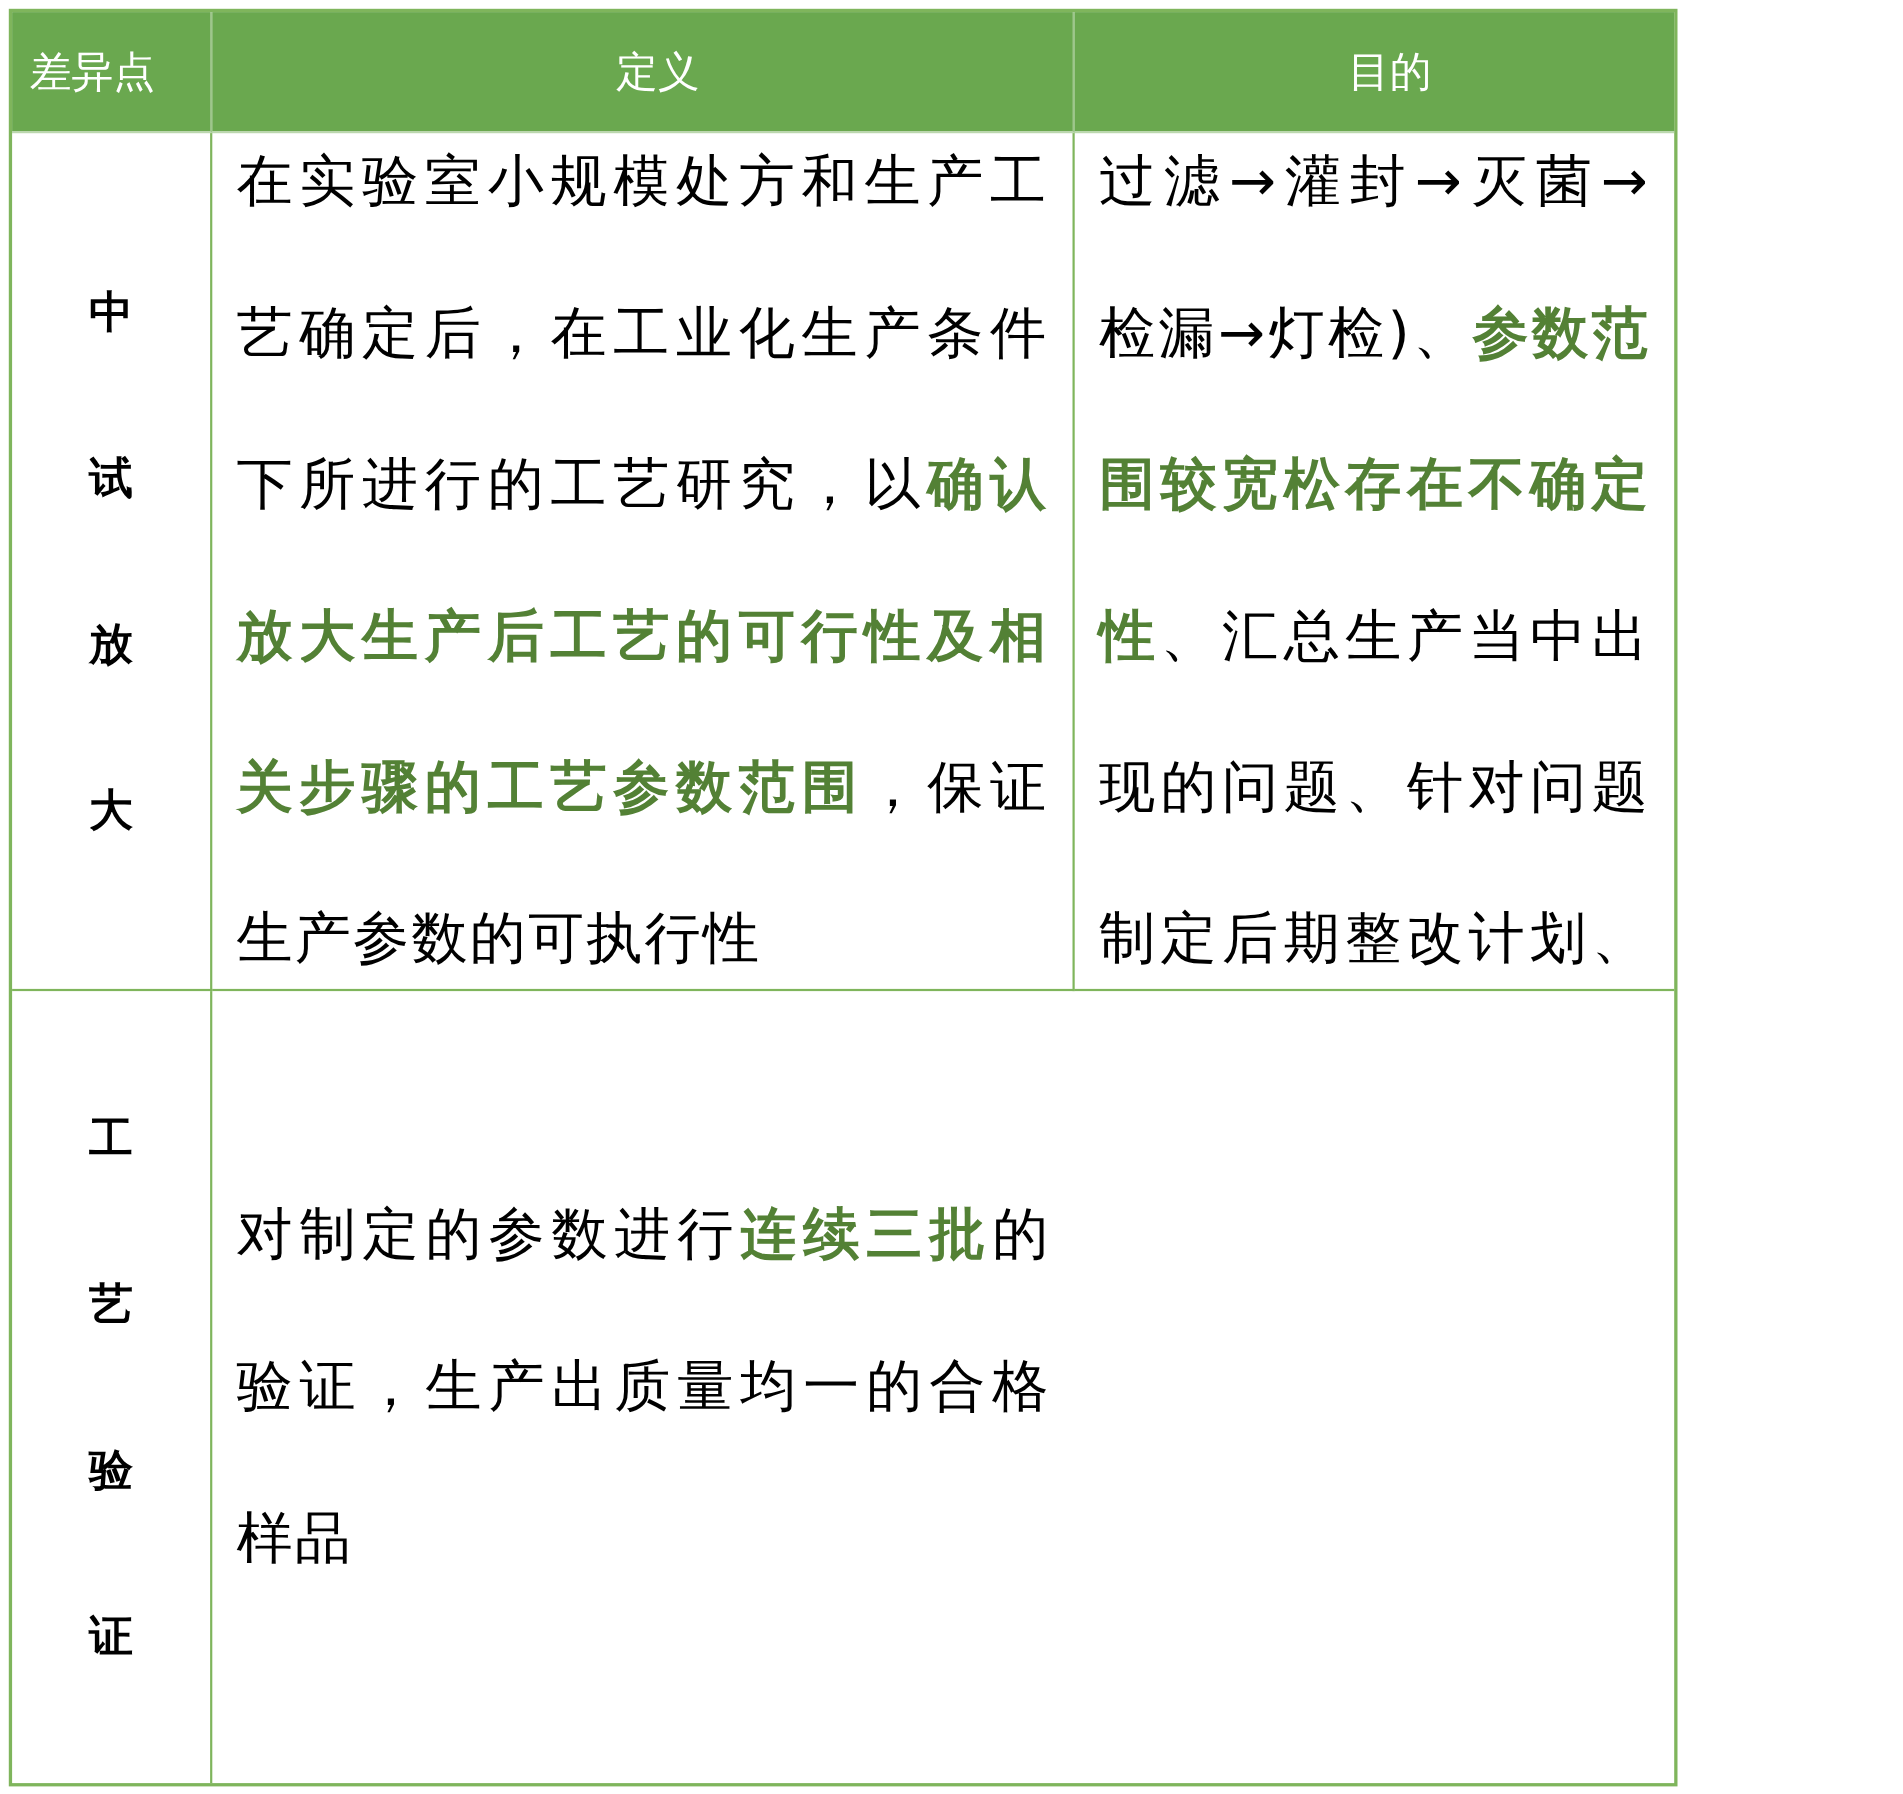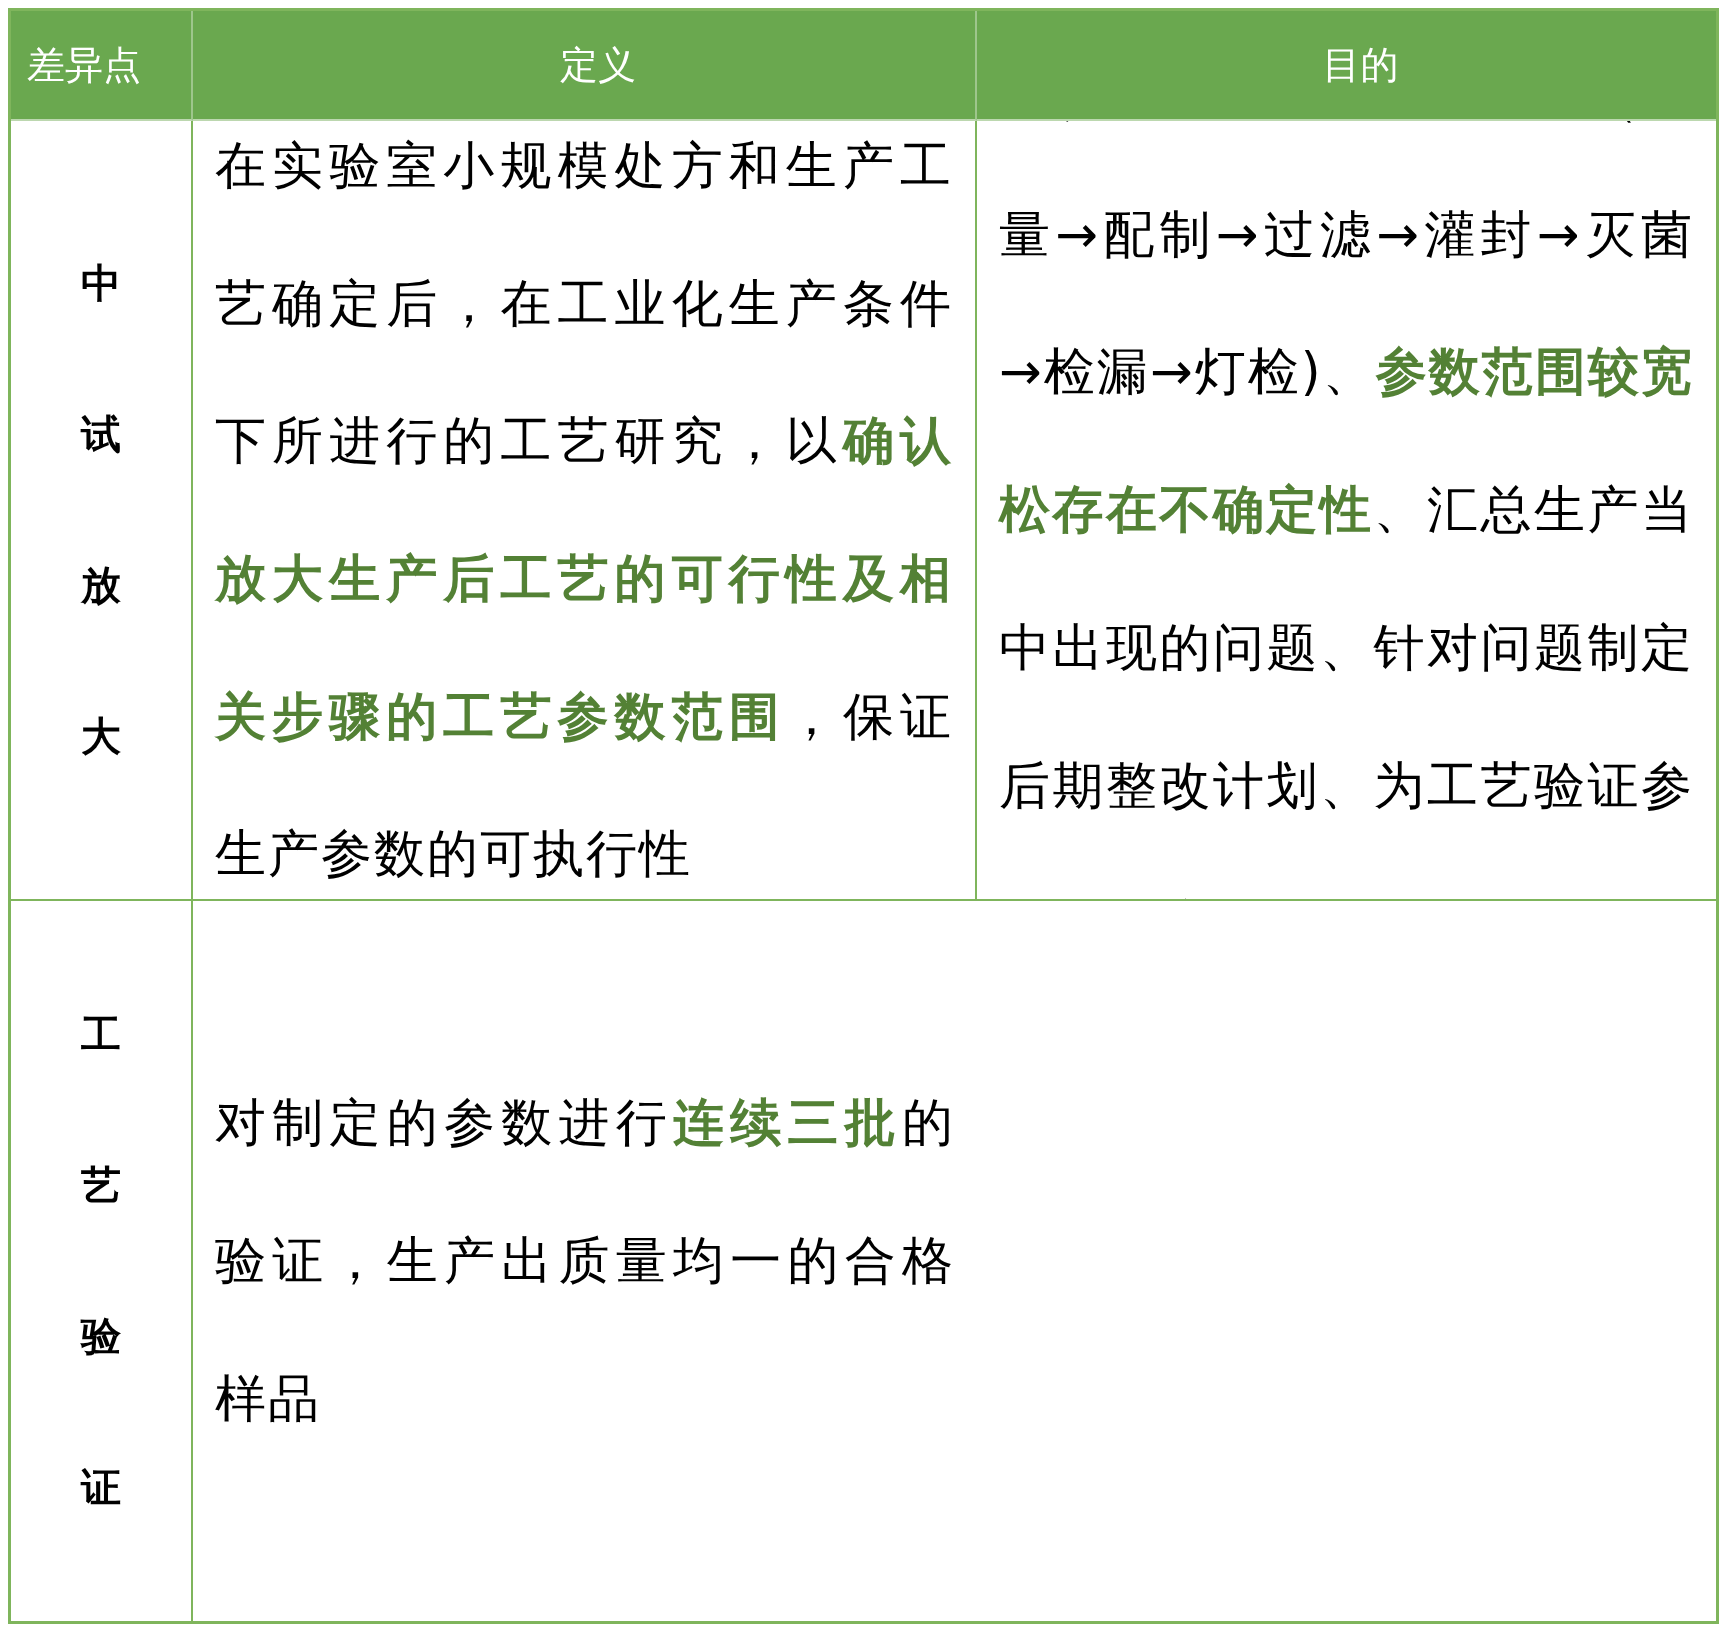--- a/index.html
+++ b/index.html
@@ -8,21 +8,21 @@
     --hl:#538135;
     --text:#000000;
     --header-text:#FFFFFF;
   }
   html,body{margin:0;padding:0;}
   body{
     width:1730px;height:1631px;background:#ffffff;position:relative;
     font-family:"DejaVu Sans","Liberation Sans",sans-serif;
   }
   .table{
-    position:absolute;left:8px;top:8px;width:1711px;height:1616px;
+    position:absolute;left:8px;top:8px;width:1517px;height:1616px;
     display:grid;
     grid-template-columns:182px 784px 1fr;
     grid-template-rows:110px 780px 1fr;
     border:3px solid var(--grid);
     box-sizing:border-box;
   }
   .cell{
     box-sizing:border-box;
     border-right:2px solid var(--grid);
     border-bottom:2px solid var(--grid);

